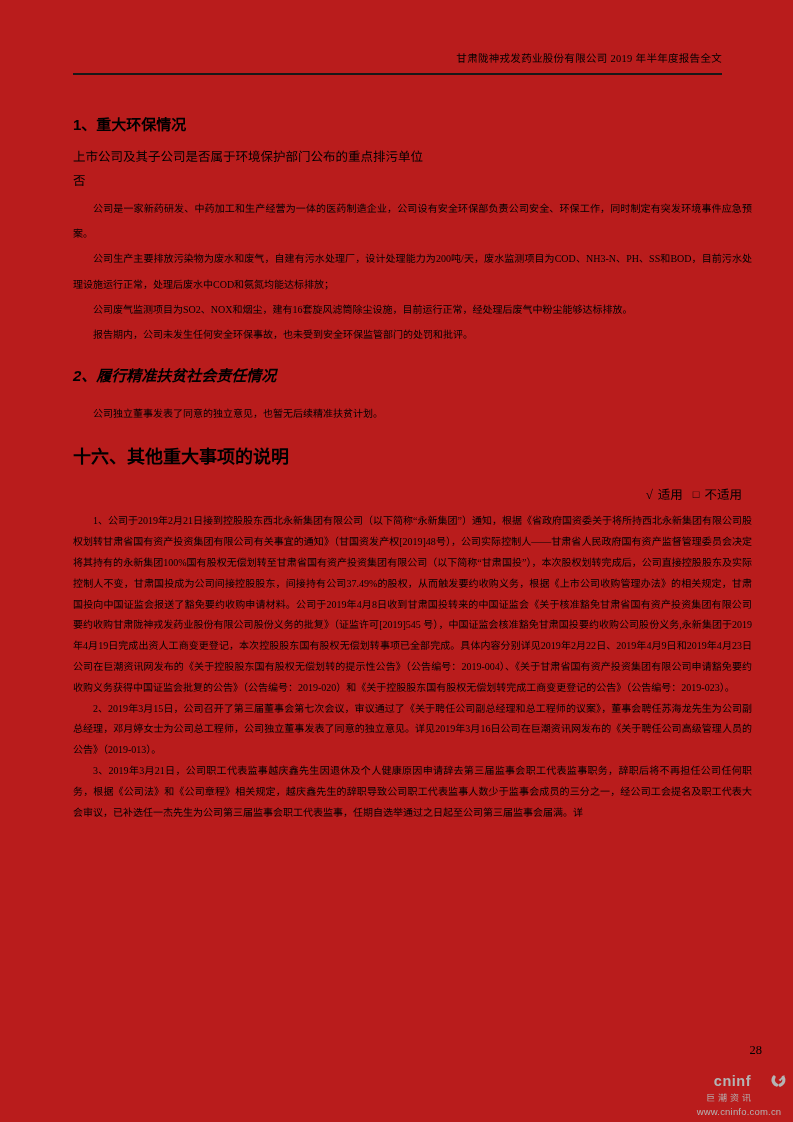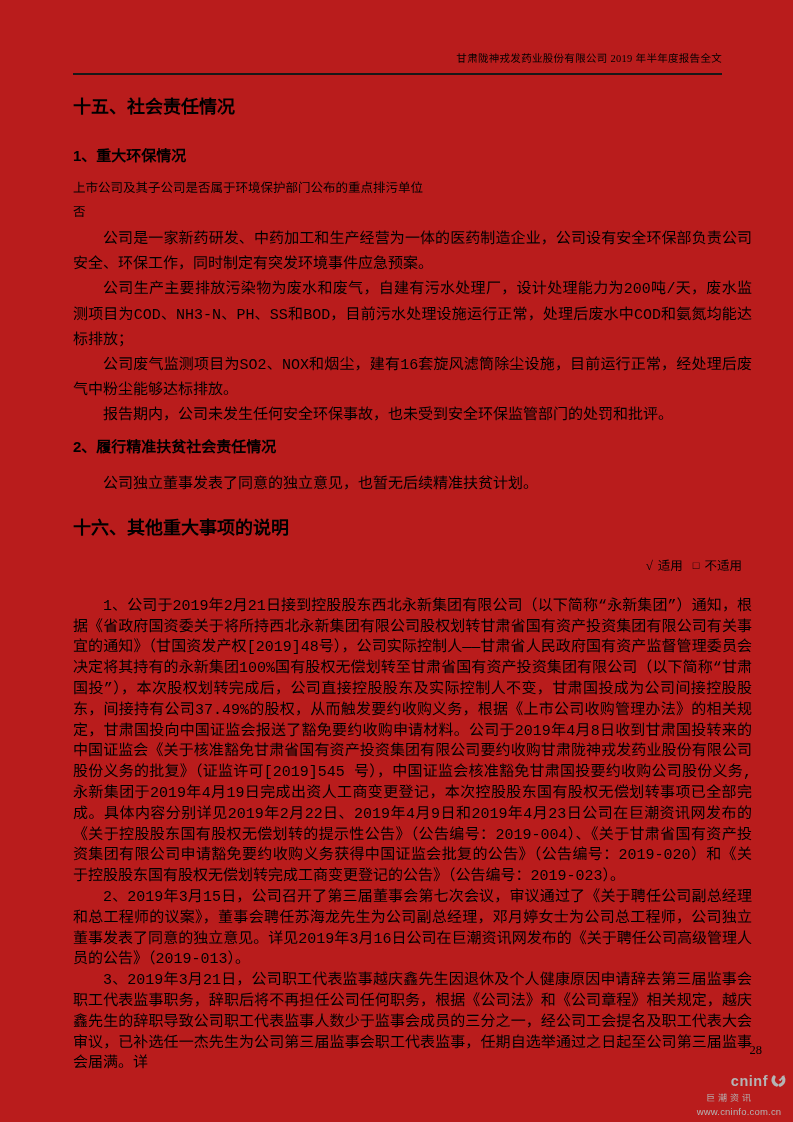--- a/index.html
+++ b/index.html
@@ -44,41 +44,40 @@
     line-height: 23px;
   }
   h1.sec-title.sec16 { margin-top: 20px; }
   h2.sub-title {
     font-family: "Liberation Sans", "DejaVu Sans", sans-serif;
     font-size: 15px;
     font-weight: 700;
     margin: 27px 0 0 0;
     line-height: 20px;
   }
-  h2.sub-title.sub2 { margin-top: 8px; }
+  h2.sub-title.sub2 { margin-top: 19px; font-style: italic; }
   .meta-line {
     font-size: 12.5px;
     line-height: 17px;
     margin-top: 14px;
   }
   .answer-line {
     font-size: 12.5px;
     line-height: 17px;
     margin-top: 7px;
   }
   .para-group { margin-top: 6px; }
   .para-group p {
     margin: 0;
-    font-size: 15px;
+    font-size: 10px;
     line-height: 25.2px;
     text-align: justify;
     text-indent: 2em;
-    font-family: Liberation Mono, monospace;
   }
-  .para-group.spacing-16 { margin-top: 22px; }
+  .para-group.spacing-16 { margin-top: 7px; }
   .para-group.spacing-16 p { line-height: 20.8px; }
   .para-group.single { margin-top: 15px; }
   
   .applicability {
     margin-top: 17px;
     font-size: 12.5px;
     line-height: 17px;
     text-align: right;
   }
   .applicability .glyph { display: inline-block; }
@@ -100,21 +99,21 @@
     width: 96px;
     color: #b4b4b4;
     text-align: center;
     font-family: "Liberation Sans", "DejaVu Sans", sans-serif;
     user-select: none;
   }
   .cninfo-logo .row1 {
     display: flex;
     align-items: center;
     justify-content: flex-end;
-    gap: 2px;
+    gap: 19px;
     line-height: 14px;
   }
   .cninfo-logo .brand {
     font-size: 14.5px;
     font-weight: 700;
     letter-spacing: 0.5px;
   }
   .cninfo-logo .swirl { display: inline-block; }
   .cninfo-logo .brand-cn {
     font-size: 9px;
@@ -132,21 +131,20 @@
 <body>
 
 <div class="page">
 
   <div class="page-header">
     <span>甘肃陇神戎发药业股份有限公司 2019 年半年度报告全文</span>
   </div>
 
   <div class="main">
 
-    <h1 class="sec-title">十五、社会责任情况</h1>
 
     <h2 class="sub-title">1、重大环保情况</h2>
 
     <div class="meta-line">上市公司及其子公司是否属于环境保护部门公布的重点排污单位</div>
     <div class="answer-line">否</div>
 
     <div class="para-group">
       <p>公司是一家新药研发、中药加工和生产经营为一体的医药制造企业，公司设有安全环保部负责公司安全、环保工作，同时制定有突发环境事件应急预案。</p>
       <p>公司生产主要排放污染物为废水和废气，自建有污水处理厂，设计处理能力为200吨/天，废水监测项目为COD、NH3-N、PH、SS和BOD，目前污水处理设施运行正常，处理后废水中COD和氨氮均能达标排放；</p>
       <p>公司废气监测项目为SO2、NOX和烟尘，建有16套旋风滤筒除尘设施，目前运行正常，经处理后废气中粉尘能够达标排放。</p>

